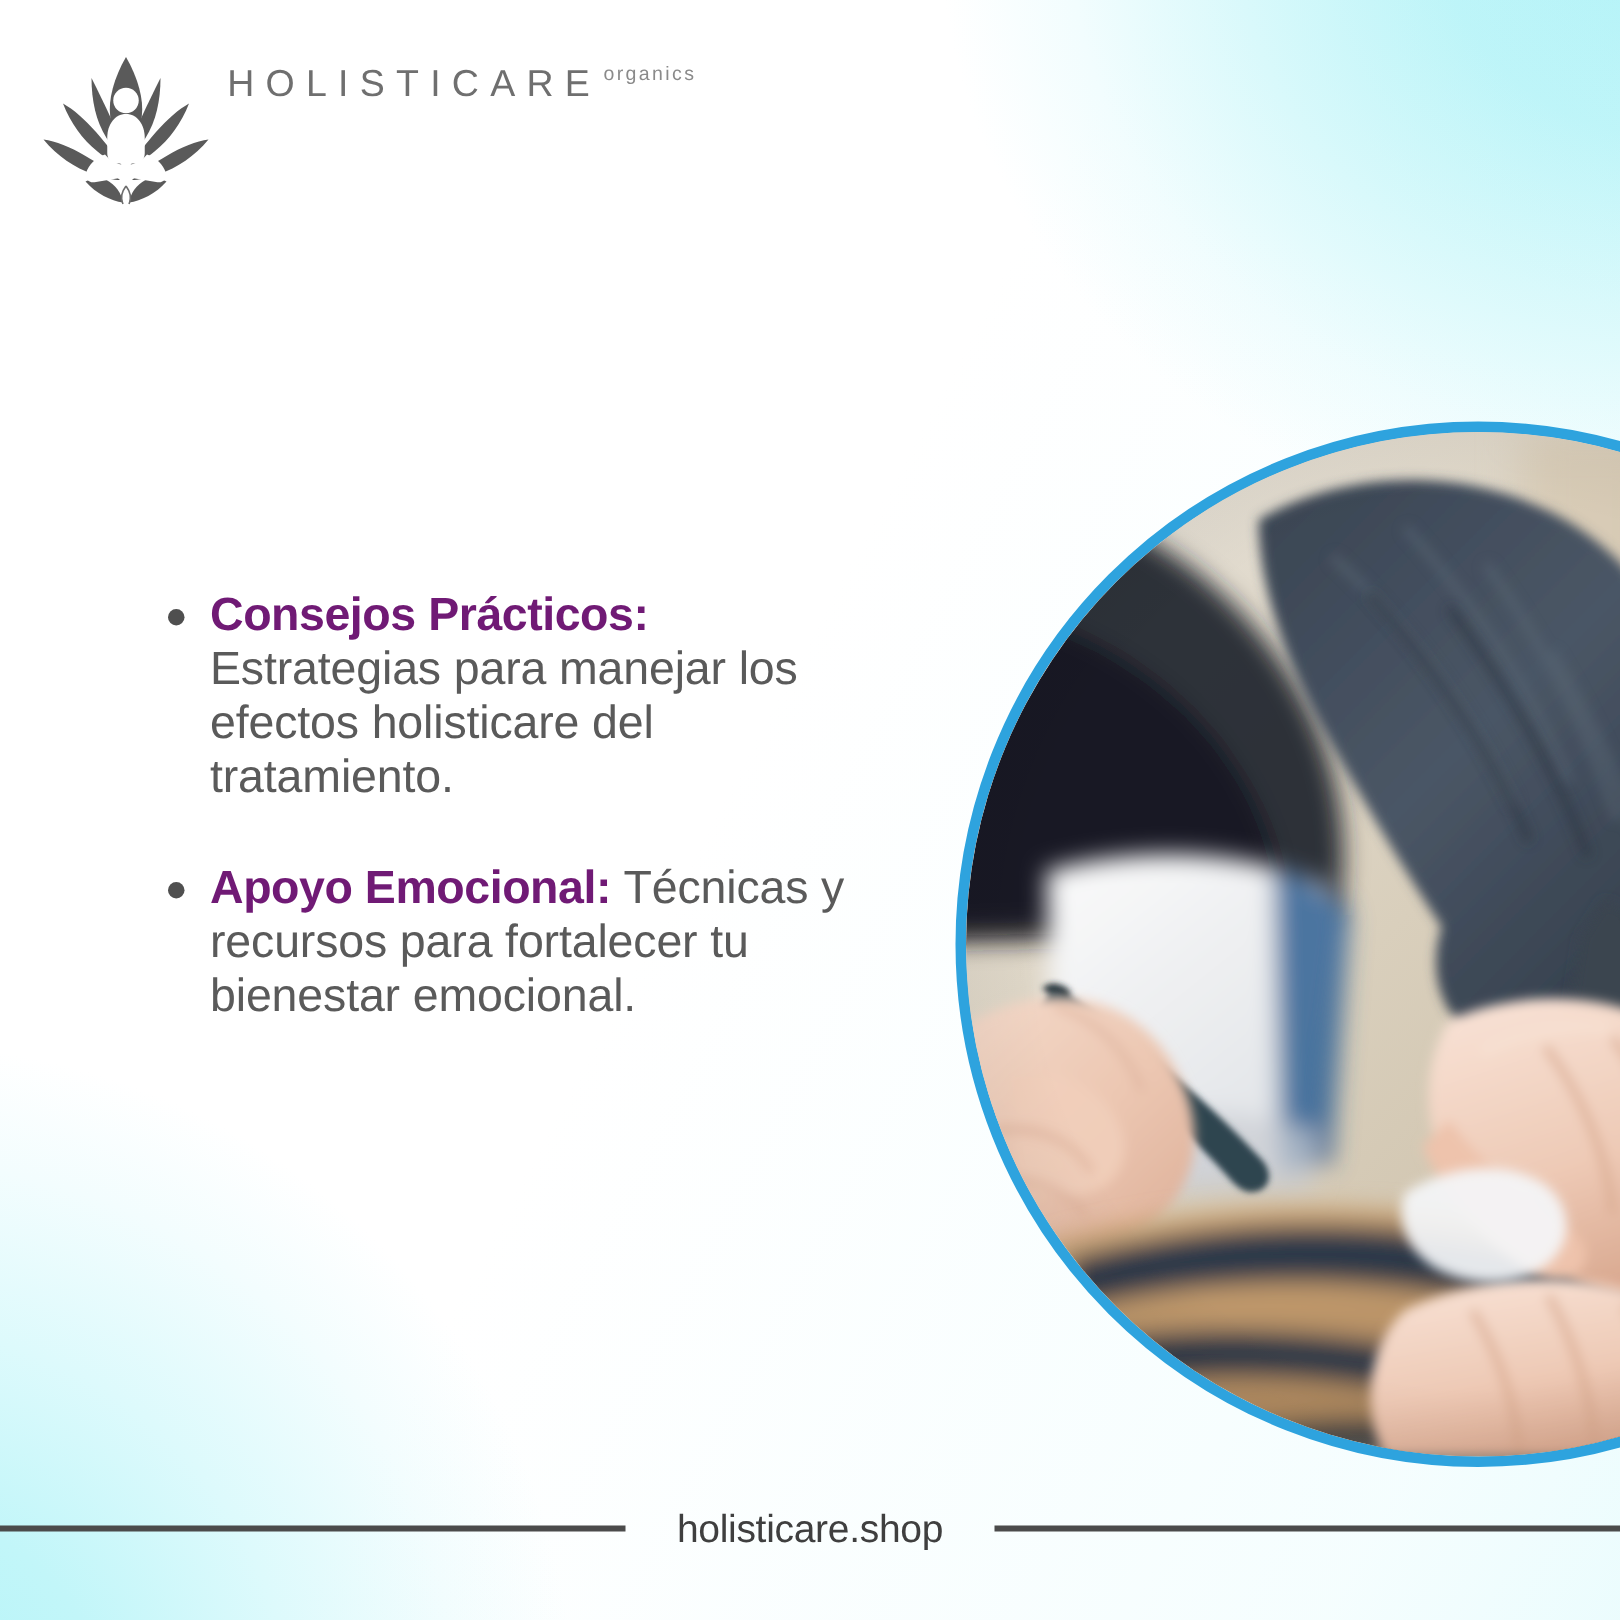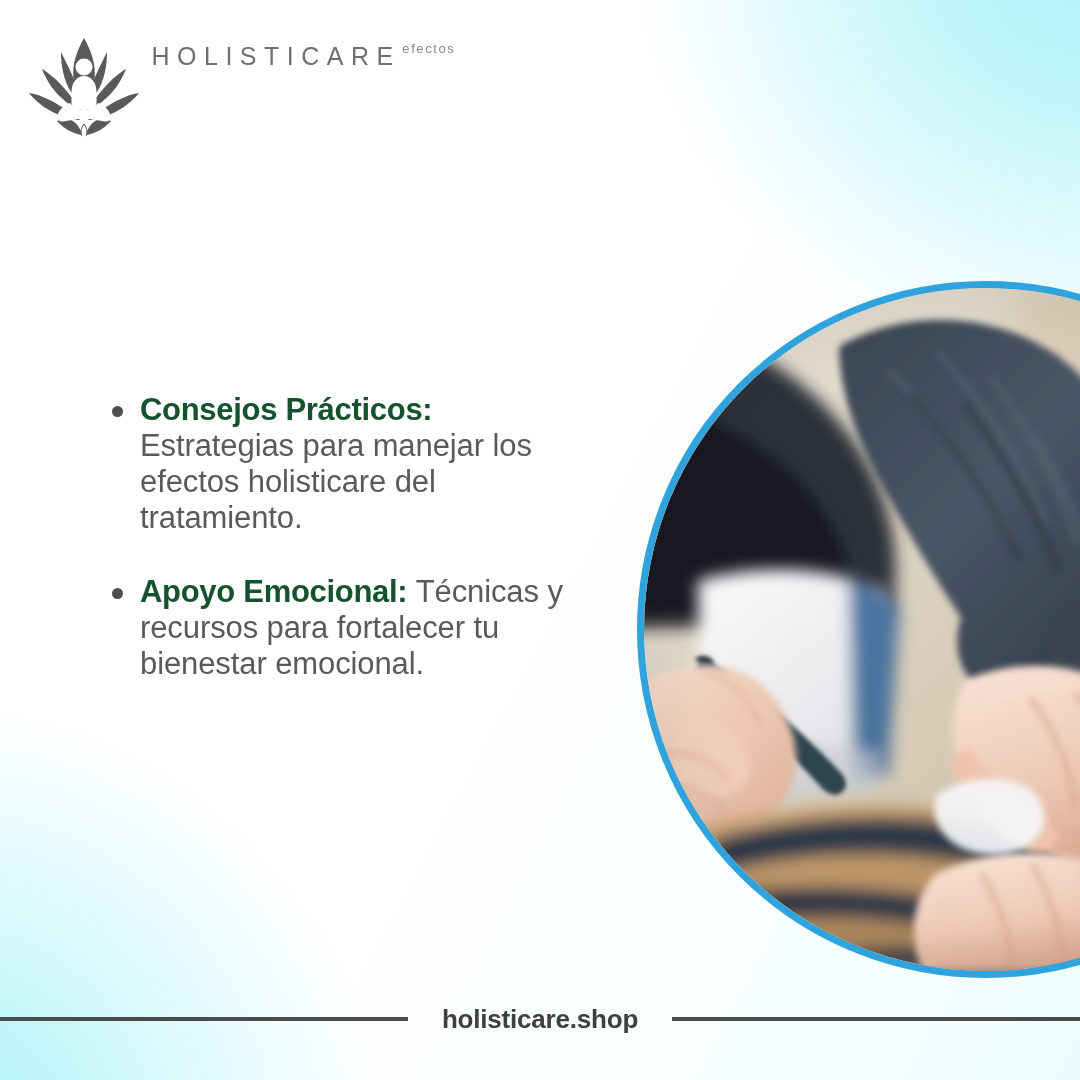--- a/index.html
+++ b/index.html
@@ -128,21 +128,21 @@
   }
   .bullet-text {
     flex: 1 1 auto;
     font-size: 31px;
     line-height: 1.16;
     color: #535353;
     letter-spacing: -0.1px;
   }
   .bullet-title {
     font-weight: 700;
-    color: #14532d;
+    color: #701a75;
     letter-spacing: -0.3px;
   }
   .bullet-body {
     font-weight: 400;
     color: #5a5a5a;
   }
 
   
   .footer {
     position: absolute;
@@ -157,21 +157,21 @@
   .footer-rule {
     height: 4px;
     background: #4b4b4b;
     flex: 1 1 auto;
   }
   .footer-rule.left  { margin-right: 34px; }
   .footer-rule.right { margin-left: 34px; }
   .footer-text {
     flex: 0 0 auto;
     font-size: 26px;
-    font-weight: 700;
+    font-weight: 400;
     color: #3f3f3f;
     letter-spacing: -0.2px;
     white-space: nowrap;
   }
 </style>
 </head>
 <body>
 
 <div class="canvas">
 
@@ -208,21 +208,21 @@
         <path d="M60 40 C52.5 40 47.5 47 47.5 56 L47.5 66 C47.5 70 50 73 54 73 L66 73 C70 73 72.5 70 72.5 66 L72.5 56 C72.5 47 67.5 40 60 40 Z"></path>
         <path d="M46 67 C40 69 35 74 33.5 79 C32.5 83 35 86 39 85.5 L60 82 L81 85.5 C85 86 87.5 83 86.5 79 C85 74 80 69 74 67 C70 72 65 74 60 74 C55 74 50 72 46 67 Z"></path>
       </g>
 
       <g fill="none" stroke="#6d6d6d" stroke-width="1.1">
         <path d="M60 88 C57 92 56 96 58 100"></path>
         <path d="M60 88 C63 92 64 96 62 100"></path>
       </g>
     </svg>
     <div class="logo-wordmark">HOLISTICARE</div>
-    <div class="logo-sub">efectos</div>
+    <div class="logo-sub">organics</div>
   </div>
 
   <div class="photo-circle">
     <div class="photo-inner">
       <svg class="photo-svg" viewBox="0 0 700 700" preserveAspectRatio="xMidYMid slice">
         <defs>
           <linearGradient id="wallG" x1="0" y1="0" x2="1" y2="1">
             <stop offset="0%" stop-color="#e8e4dc"></stop>
             <stop offset="45%" stop-color="#d9cfbc"></stop>
             <stop offset="100%" stop-color="#c3b49b"></stop>

